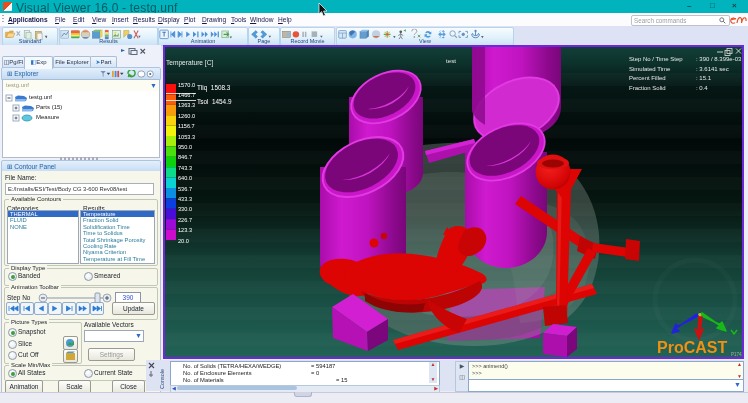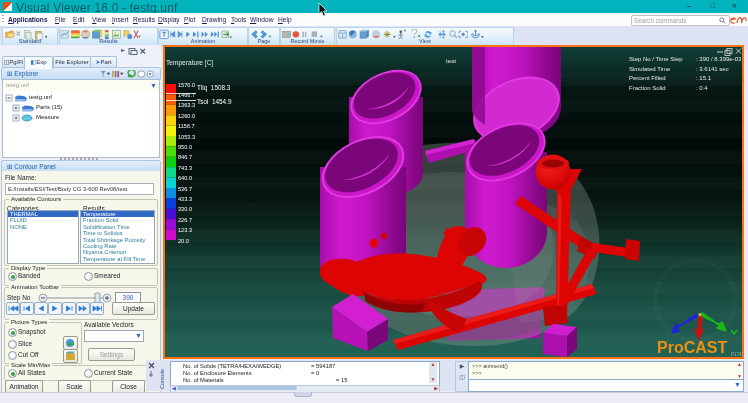--- a/index.html
+++ b/index.html
@@ -26,21 +26,21 @@
 .tab.active{background:#f6fafe;height:12px;z-index:2;}
 .phead{position:absolute;left:1px;width:158px;height:11px;background:linear-gradient(180deg,#e4effb,#c5dcf3);border:1px solid #aac6e2;border-radius:2px 2px 0 0;font-size:6.5px;color:#1c5fa8;line-height:11px;}
 .grpbox{position:absolute;border:1px solid #c2c8b8;border-radius:2px;}
 .grplbl{position:absolute;font-size:6px;color:#20262e;background:#f7f6ea;padding:0 2px;line-height:6px;}
 .radio{position:absolute;width:7px;height:7px;border-radius:50%;border:1px solid #8e9aa8;background:radial-gradient(circle at 40% 35%,#ffffff,#dfe4ea);}
 .radio.on::after{content:"";position:absolute;left:1.5px;top:1.5px;width:4px;height:4px;border-radius:50%;background:#3aa03a;}
 .rlbl{position:absolute;font-size:6.5px;color:#20262e;}
 .btn{position:absolute;background:linear-gradient(180deg,#fdfdfb,#e8e7dd);border:1px solid #9a9a8e;border-radius:2px;font-size:6.5px;color:#20262e;text-align:center;}
 .listtxt{font-size:5.8px;color:#2b7d9b;line-height:6.4px;white-space:nowrap;}
 
-#viewport{left:163px;top:45px;width:581px;height:314px;background:#041210;border:2px solid #f97316;box-sizing:border-box;}
+#viewport{left:163px;top:45px;width:581px;height:314px;background:#041210;border:2px solid #6d28d9;box-sizing:border-box;}
 
 #console{left:146px;top:360px;width:598px;height:31px;background:#dde3f2;}
 .vtext{writing-mode:vertical-rl;transform:rotate(180deg);font-size:5.5px;color:#2a4a7a;}
 </style>
 </head>
 <body>
 
 <div id="titlebar" class="abs">
   <div class="ticon abs"></div>
   <div class="ttext abs">Visual Viewer 16.0 - testg.unf</div>

